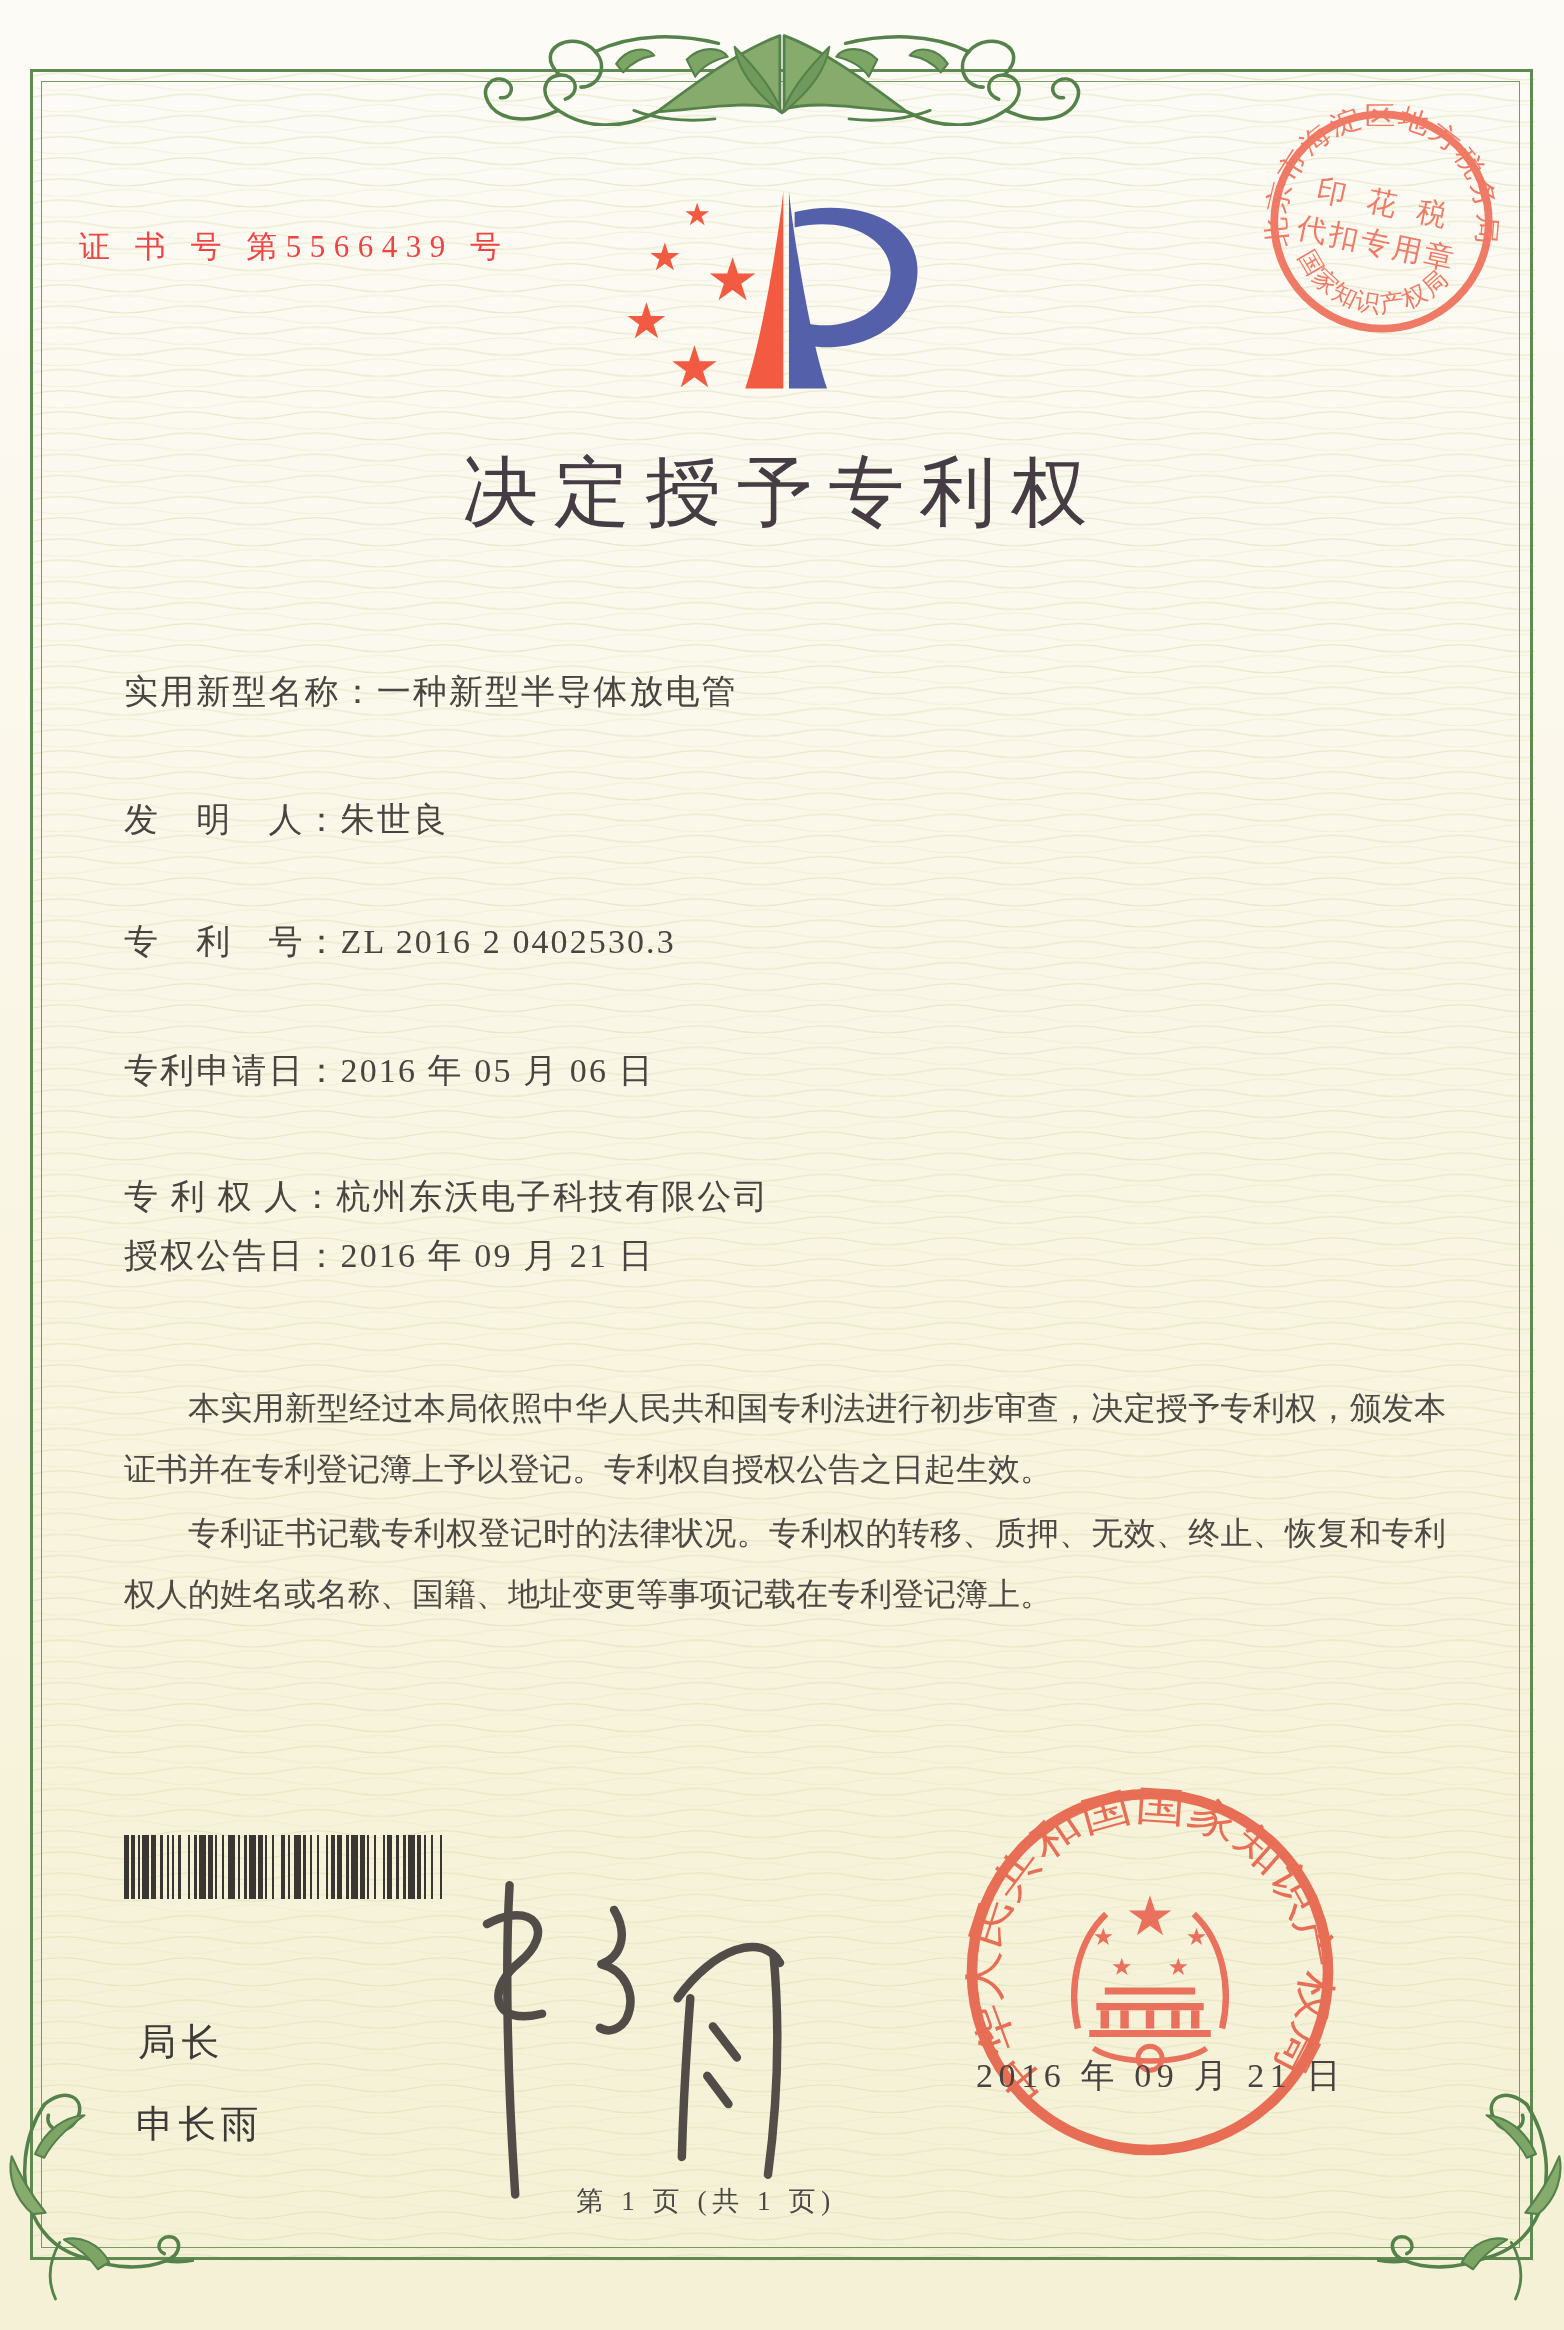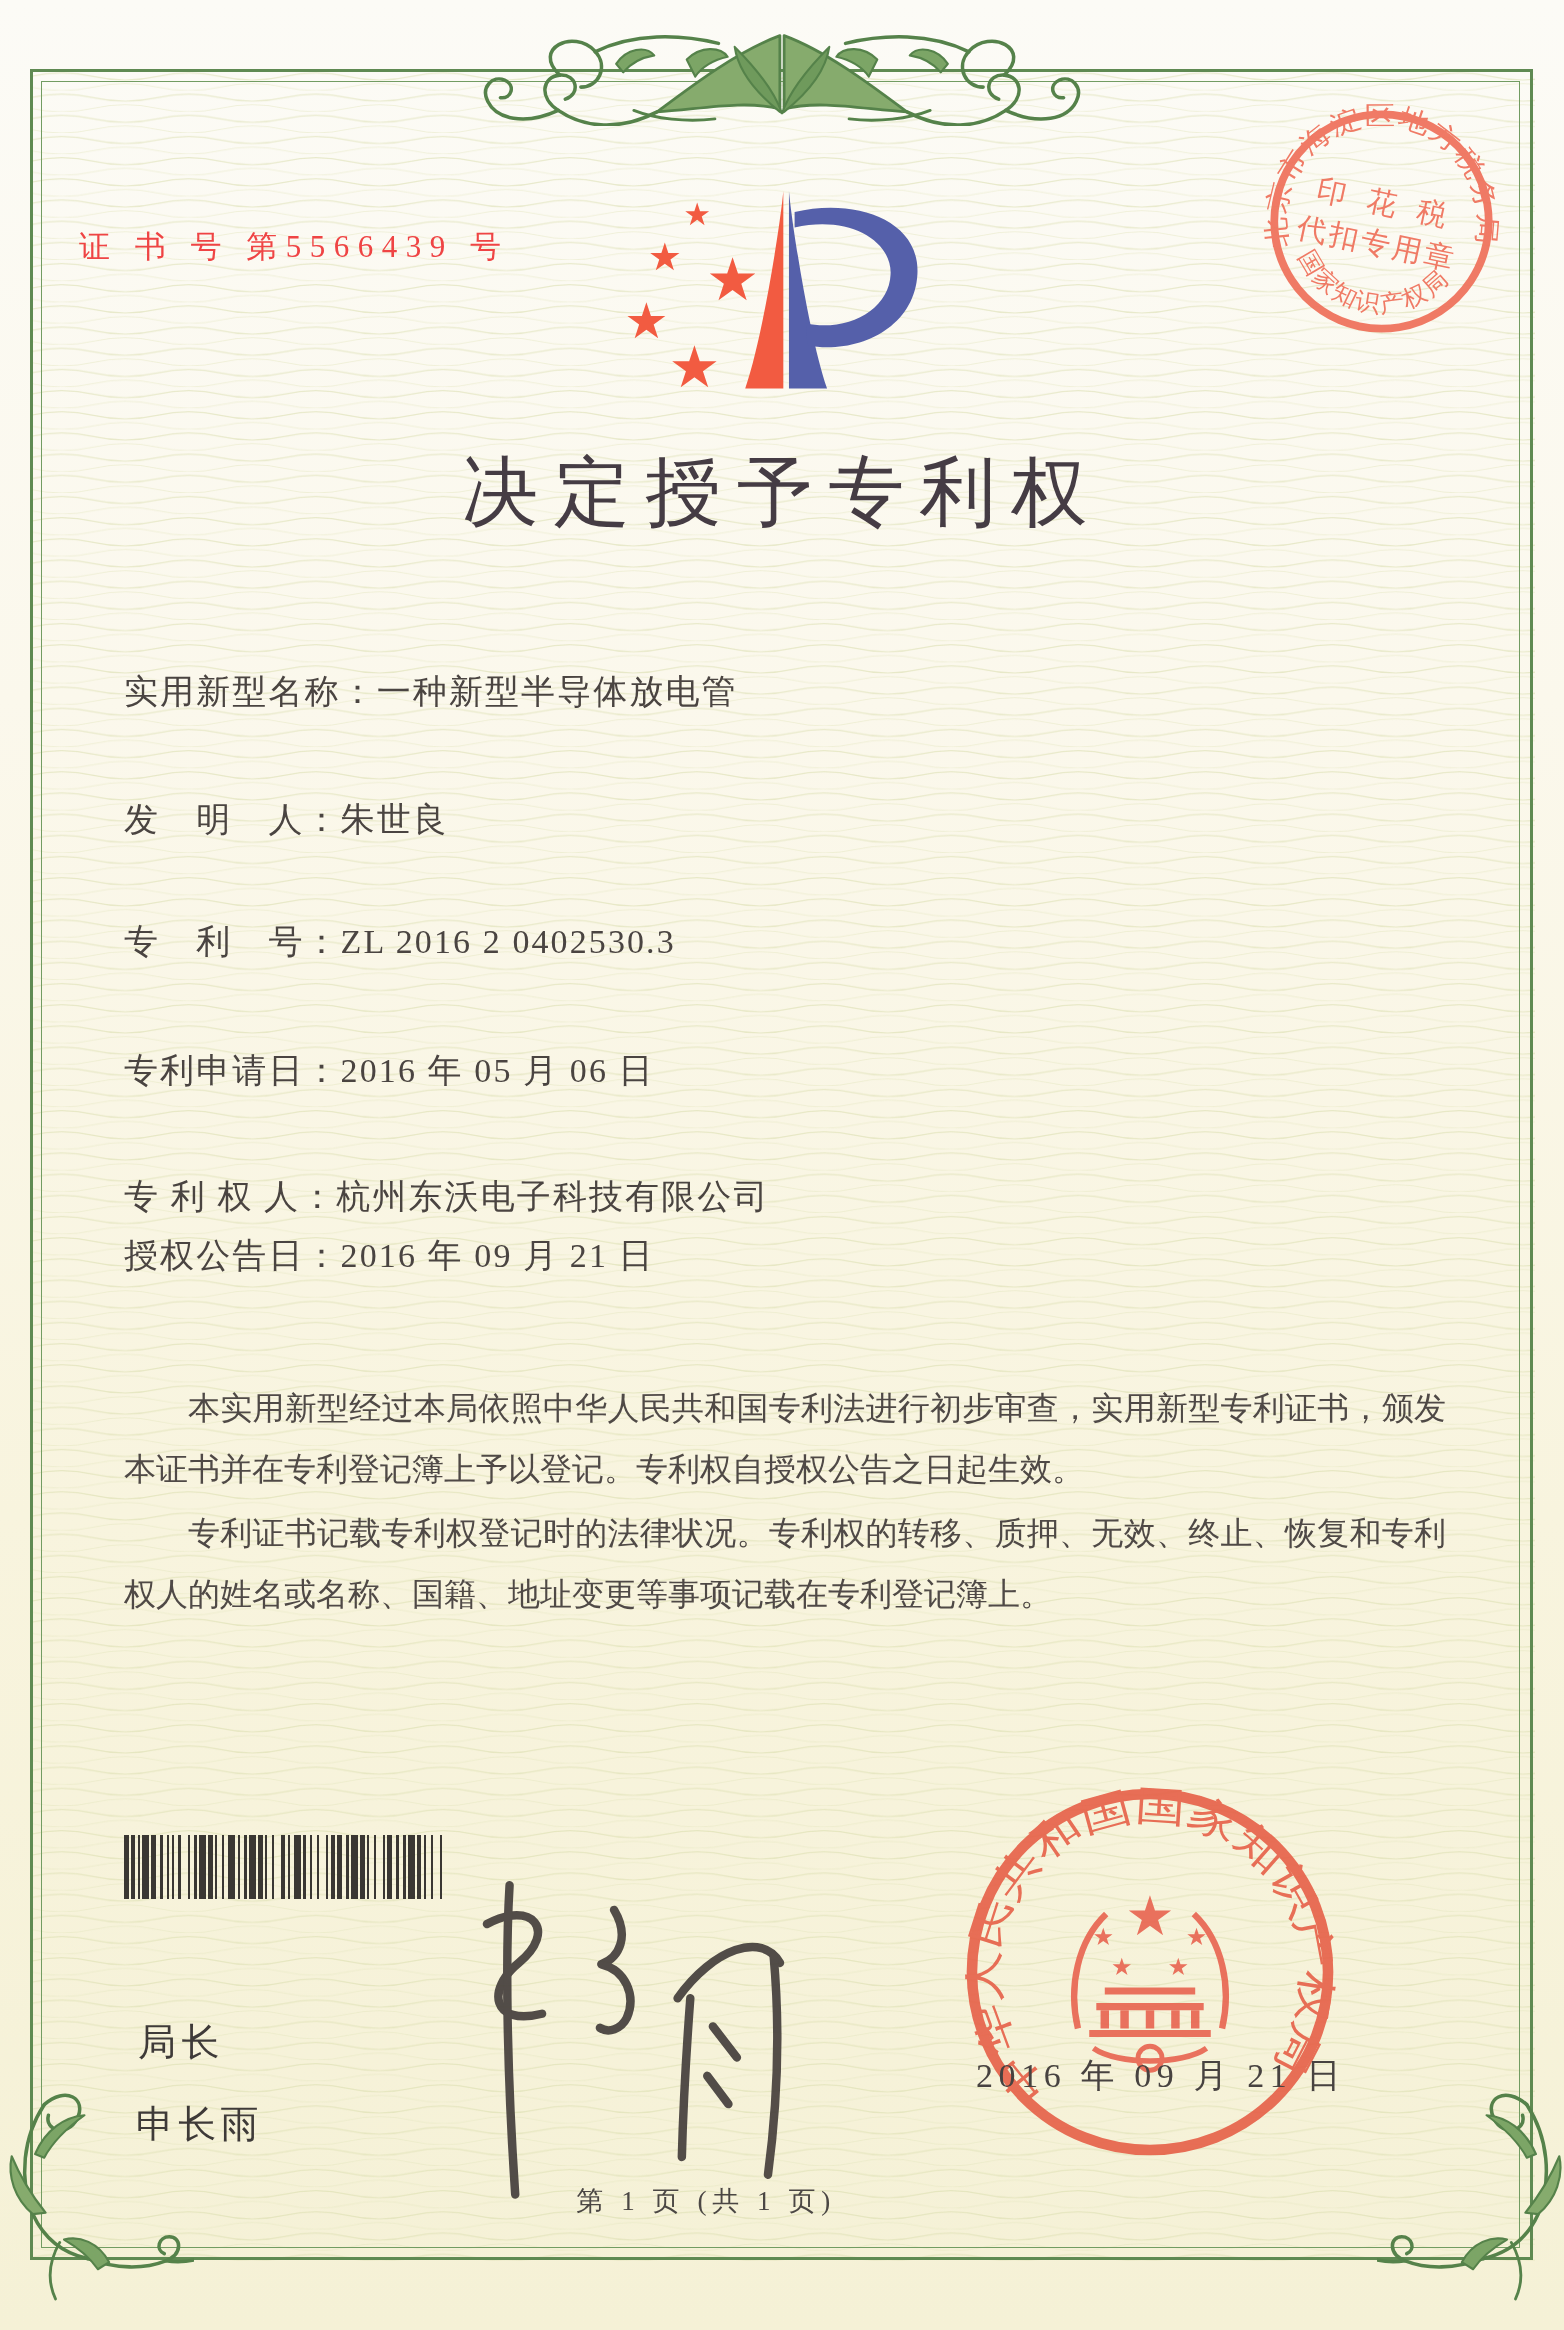--- a/index.html
+++ b/index.html
@@ -120,21 +120,21 @@
 <div id="title" class="abs">决定授予专利权</div>
 
 <div id="f0" class="abs content field"><span>实用新型名称：</span><span>一种新型半导体放电管</span></div>
 <div id="f1" class="abs content field"><span>发　明　人：</span><span>朱世良</span></div>
 <div id="f2" class="abs content field"><span>专　利　号：</span><span>ZL 2016 2 0402530.3</span></div>
 <div id="f3" class="abs content field"><span>专利申请日：</span><span>2016 年 05 月 06 日</span></div>
 <div id="f4" class="abs content field"><span>专 利 权 人：</span><span>杭州东沃电子科技有限公司</span></div>
 <div id="f5" class="abs content field"><span>授权公告日：</span><span>2016 年 09 月 21 日</span></div>
 
 <div id="paras" class="abs">
-  <p>本实用新型经过本局依照中华人民共和国专利法进行初步审查，实用新型专利证书，颁发本证书并在专利登记簿上予以登记。专利权自授权公告之日起生效。</p>
+  <p>本实用新型经过本局依照中华人民共和国专利法进行初步审查，决定授予专利权，颁发本证书并在专利登记簿上予以登记。专利权自授权公告之日起生效。</p>
   <p>专利证书记载专利权登记时的法律状况。专利权的转移、质押、无效、终止、恢复和专利权人的姓名或名称、国籍、地址变更等事项记载在专利登记簿上。</p>
 </div>
 
 <div id="barcode" class="abs">
     <div class="bar" style="width: 4.5px;"></div>
     <div class="gap" style="width: 2.3px;"></div>
     <div class="bar" style="width: 4.5px;"></div>
     <div class="gap" style="width: 2.3px;"></div>
     <div class="bar" style="width: 2.3px;"></div>
     <div class="gap" style="width: 2.3px;"></div>

